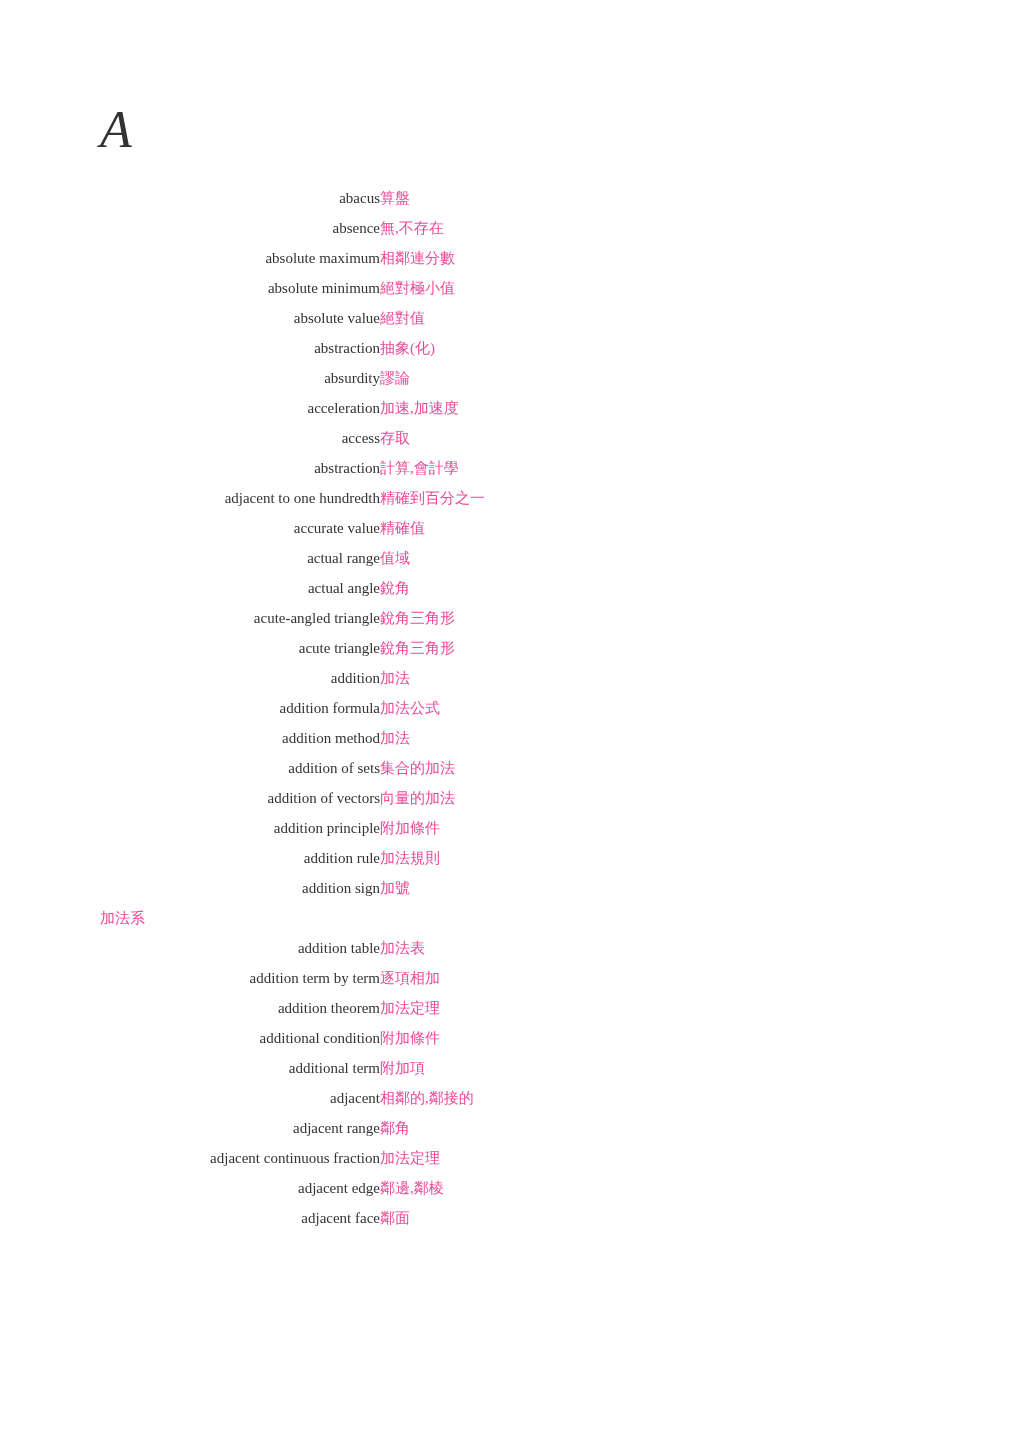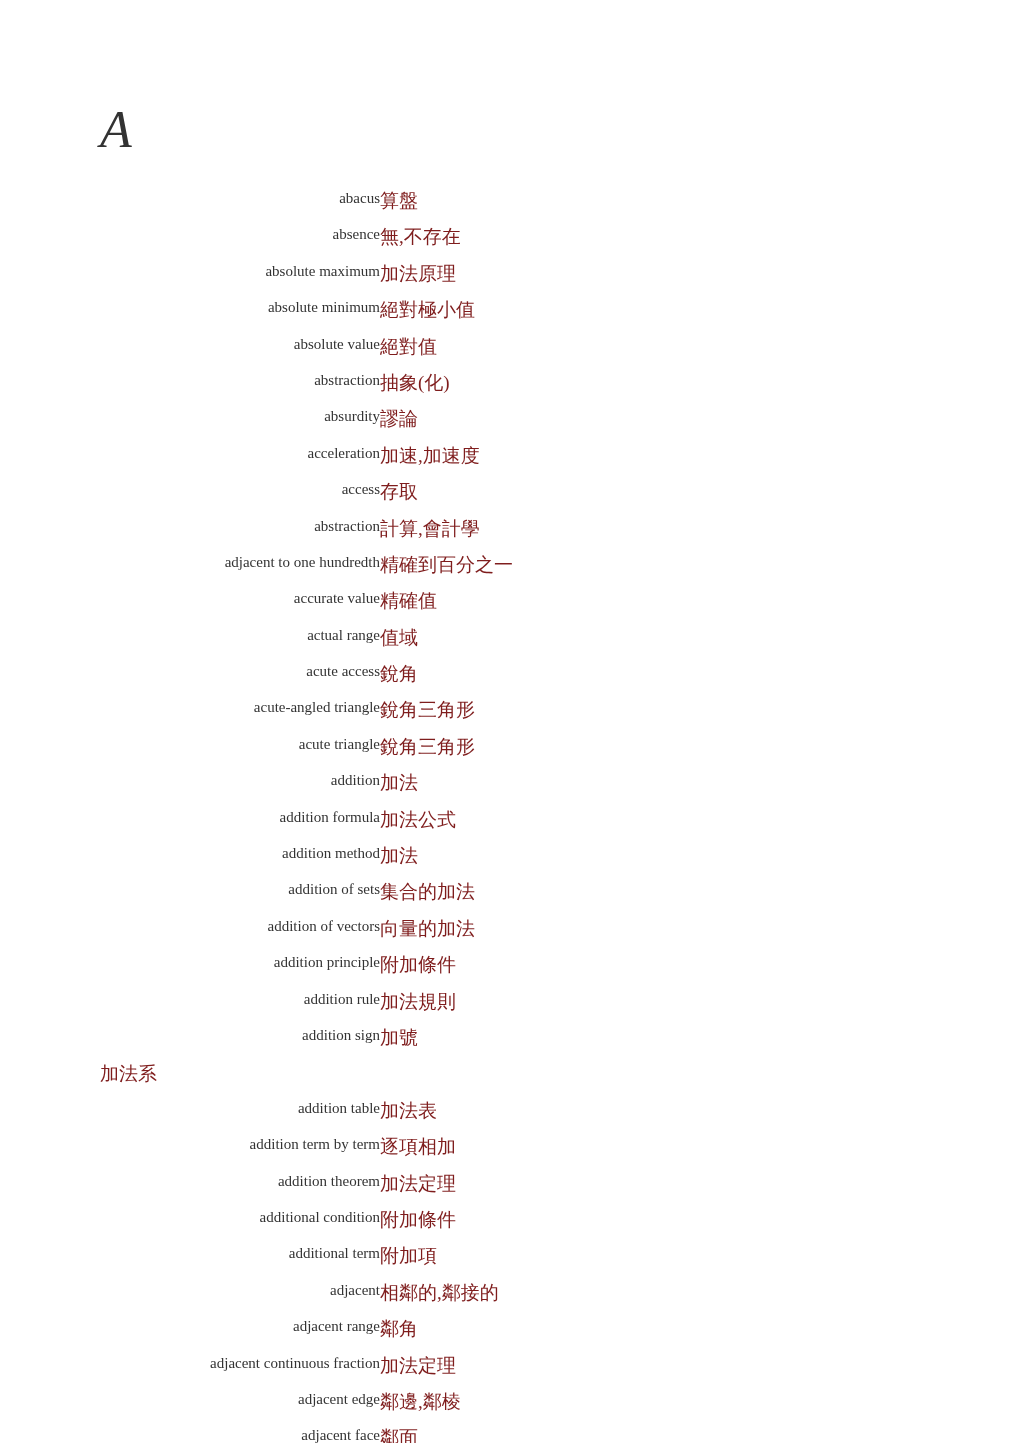--- a/index.html
+++ b/index.html
@@ -34,41 +34,41 @@
       display: flex;
       flex-direction: row;
       text-align: right;
     }
     .entry-en {
       min-width: 280px;
       color: #333;
       font-size: 15px;
     }
     .entry-zh {
-      color: #7f1d1d;
-      font-size: 19px;
+      color: #ec4899;
+      font-size: 15px;
     }
   </style>
 </head>
 <body>
 
 <div class="section-letter">A</div>
 
 <ul class="entry-list">
 <li>
       <span class="entry-en">abacus</span>
       <span class="entry-zh">算盤</span>
     </li>
     <li>
       <span class="entry-en">absence</span>
       <span class="entry-zh">無,不存在</span>
     </li>
     <li>
       <span class="entry-en">absolute maximum</span>
-      <span class="entry-zh">加法原理</span>
+      <span class="entry-zh">相鄰連分數</span>
     </li>
     <li>
       <span class="entry-en">absolute minimum</span>
       <span class="entry-zh">絕對極小值</span>
     </li>
     <li>
       <span class="entry-en">absolute value</span>
       <span class="entry-zh">絕對值</span>
     </li>
     <li>
@@ -97,21 +97,21 @@
     </li>
     <li>
       <span class="entry-en">accurate value</span>
       <span class="entry-zh">精確值</span>
     </li>
     <li>
       <span class="entry-en">actual range</span>
       <span class="entry-zh">值域</span>
     </li>
     <li>
-      <span class="entry-en">acute access</span>
+      <span class="entry-en">actual angle</span>
       <span class="entry-zh">銳角</span>
     </li>
     <li>
       <span class="entry-en">acute-angled triangle</span>
       <span class="entry-zh">銳角三角形</span>
     </li>
     <li>
       <span class="entry-en">acute triangle</span>
       <span class="entry-zh">銳角三角形</span>
     </li>

